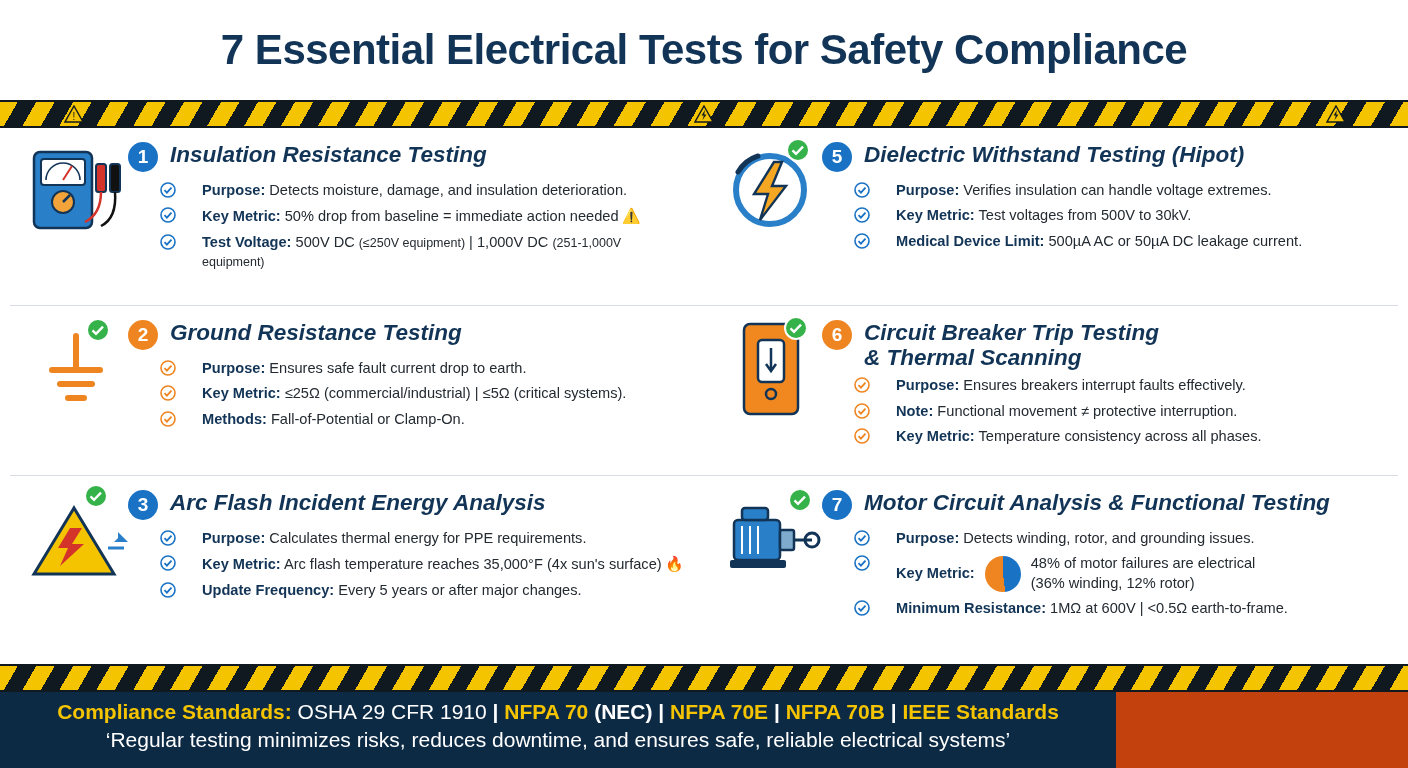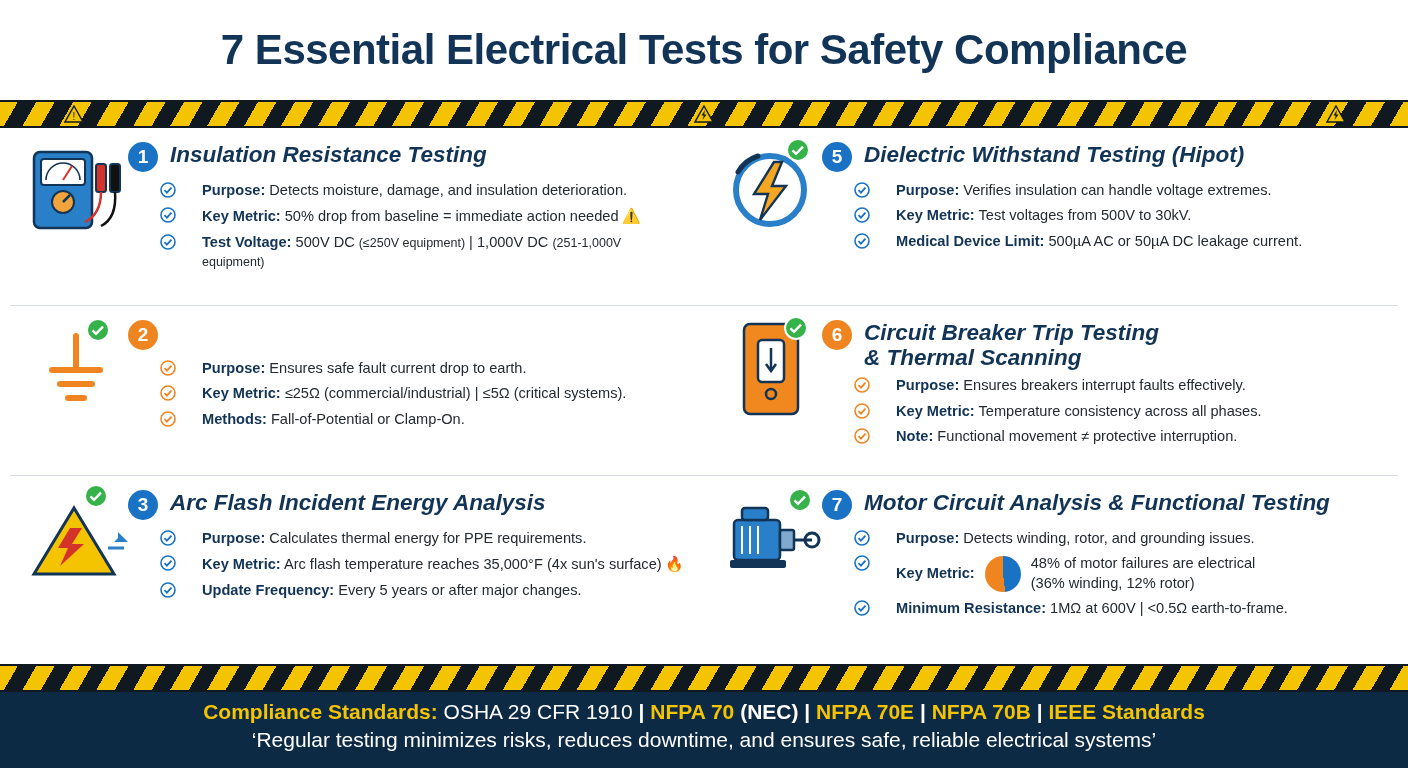--- a/index.html
+++ b/index.html
@@ -149,21 +149,21 @@
     height: 96px;
   }
   .badge-check {
     position: absolute;
     width: 24px;
     height: 24px;
   }
   .footer {
     position: absolute;
     left: 0; top: 692px;
-    width: 1408px;
+    width: 1116px;
     height: 76px;
     background: #0d2a45;
     text-align: center;
   }
   .footer .line1 {
     margin-top: 8px;
     font-size: 21px;
     font-weight: bold;
     color: #f5c400;
   }
@@ -289,20 +289,21 @@
             <line x1="32" y1="64" x2="64" y2="64" stroke="#ef8521" stroke-width="6" stroke-linecap="round"></line>
             <line x1="40" y1="78" x2="56" y2="78" stroke="#ef8521" stroke-width="6" stroke-linecap="round"></line>
           </svg>
           <svg class="badge-check" style="left:58px; top:-2px" viewBox="0 0 24 24">
             <circle cx="12" cy="12" r="11" fill="#36b24a" stroke="#ffffff" stroke-width="2"></circle>
             <path d="M6.5 12.4 l3.5 3.4 l7 -7.2" fill="none" stroke="#fff" stroke-width="2.4"></path>
           </svg>
         </div>
         <div class="block-head">
           <div class="num num-orange">2</div>
+          <div class="title">Ground Resistance Testing</div>
         </div>
         <ul class="points">
           <li>
             <svg class="tick" viewBox="0 0 16 16">
                 <circle cx="8" cy="8" r="7" fill="none" stroke="#ef8521" stroke-width="1.6"></circle>
                 <path d="M4.5 8.2 l2.4 2.4 l4.6 -5" fill="none" stroke="#ef8521" stroke-width="1.8"></path>
               </svg>
             <span><span class="lbl">Purpose:</span>
             <span>Ensures safe fault current drop to earth.</span></span>
           </li>
@@ -443,30 +444,30 @@
                 <path d="M4.5 8.2 l2.4 2.4 l4.6 -5" fill="none" stroke="#ef8521" stroke-width="1.8"></path>
               </svg>
             <span><span class="lbl">Purpose:</span>
             <span>Ensures breakers interrupt faults effectively.</span></span>
           </li>
           <li>
             <svg class="tick" viewBox="0 0 16 16">
                 <circle cx="8" cy="8" r="7" fill="none" stroke="#ef8521" stroke-width="1.6"></circle>
                 <path d="M4.5 8.2 l2.4 2.4 l4.6 -5" fill="none" stroke="#ef8521" stroke-width="1.8"></path>
               </svg>
+            <span><span class="lbl">Note:</span>
+            <span>Functional movement ≠ protective interruption.</span></span>
+          </li>
+          <li>
+            <svg class="tick" viewBox="0 0 16 16">
+                <circle cx="8" cy="8" r="7" fill="none" stroke="#ef8521" stroke-width="1.6"></circle>
+                <path d="M4.5 8.2 l2.4 2.4 l4.6 -5" fill="none" stroke="#ef8521" stroke-width="1.8"></path>
+              </svg>
             <span><span class="lbl">Key Metric:</span>
             <span>Temperature consistency across all phases.</span></span>
-          </li>
-          <li>
-            <svg class="tick" viewBox="0 0 16 16">
-                <circle cx="8" cy="8" r="7" fill="none" stroke="#ef8521" stroke-width="1.6"></circle>
-                <path d="M4.5 8.2 l2.4 2.4 l4.6 -5" fill="none" stroke="#ef8521" stroke-width="1.8"></path>
-              </svg>
-            <span><span class="lbl">Note:</span>
-            <span>Functional movement ≠ protective interruption.</span></span>
           </li>
         </ul>
       </div>
 
       <div class="block" style="height:176px">
         <div class="icon-box">
           <svg width="104" height="96" viewBox="0 0 104 96">
             <rect x="12" y="30" width="46" height="40" rx="4" fill="#2a7fc9" stroke="#123456" stroke-width="2.5"></rect>
             <rect x="20" y="18" width="26" height="12" rx="3" fill="#2a7fc9" stroke="#123456" stroke-width="2.5"></rect>
             <rect x="58" y="40" width="14" height="20" rx="2" fill="#7fa9cd" stroke="#123456" stroke-width="2.5"></rect>

